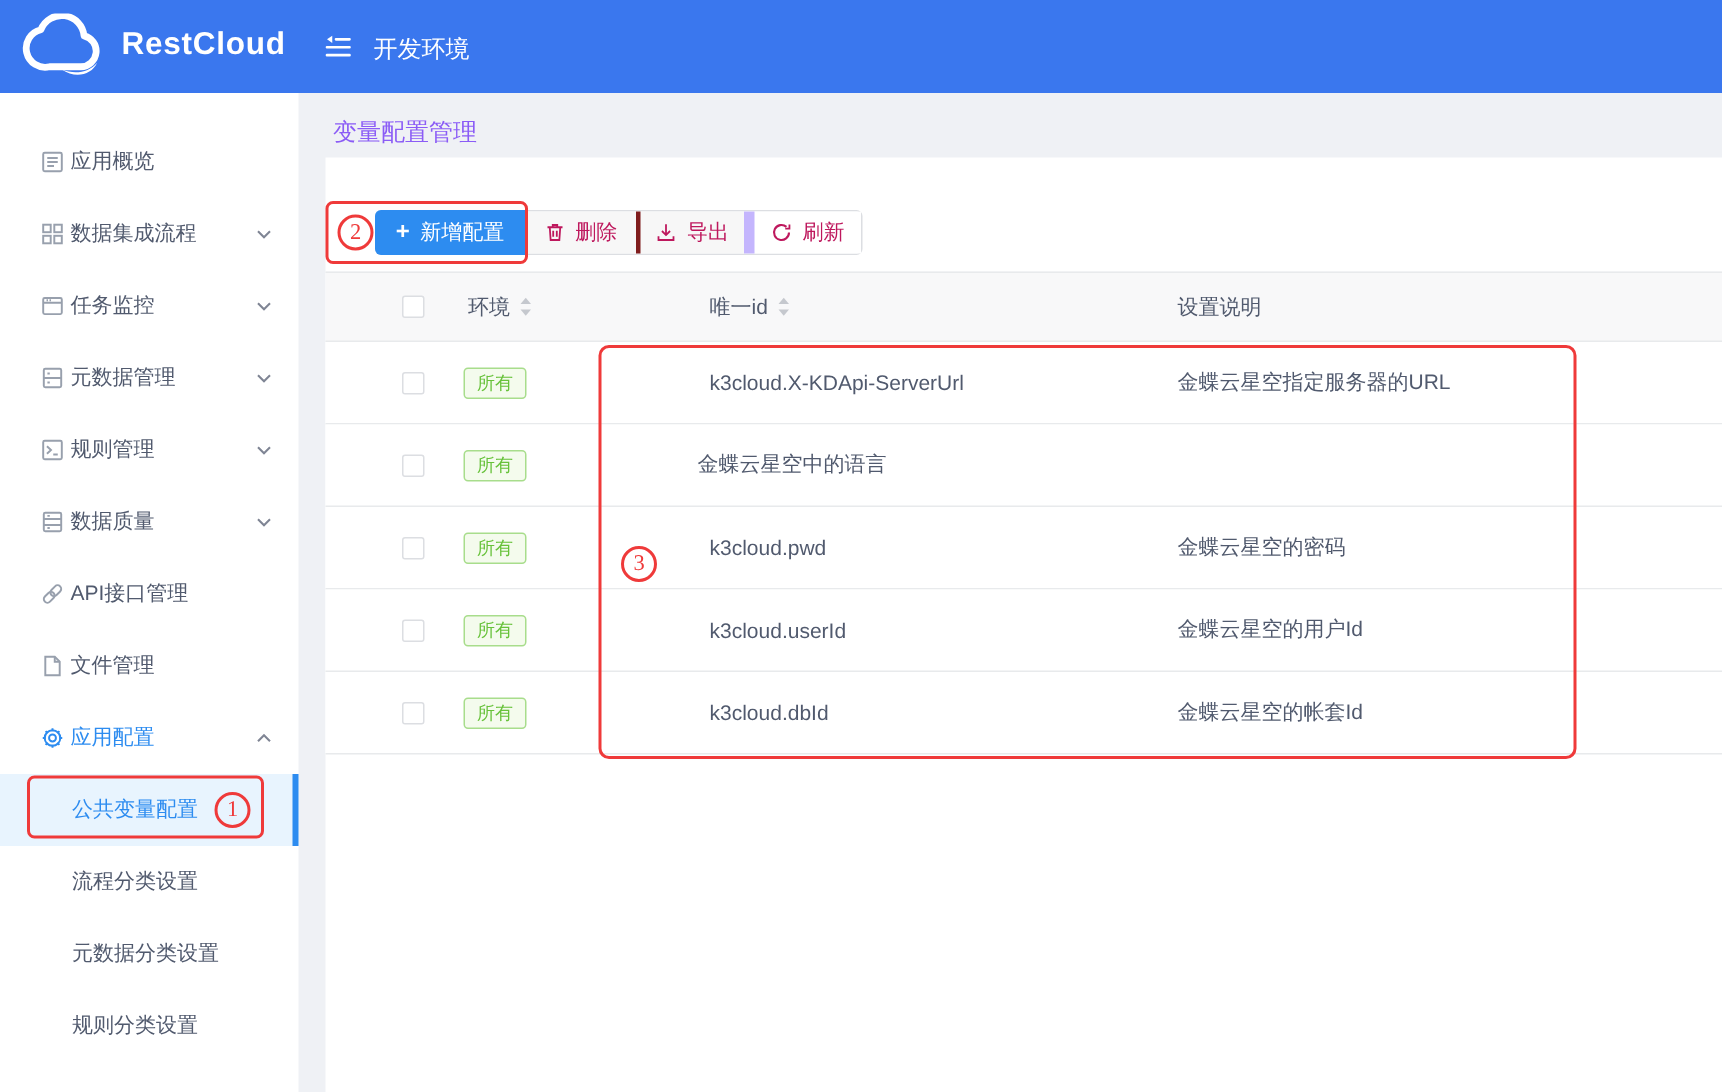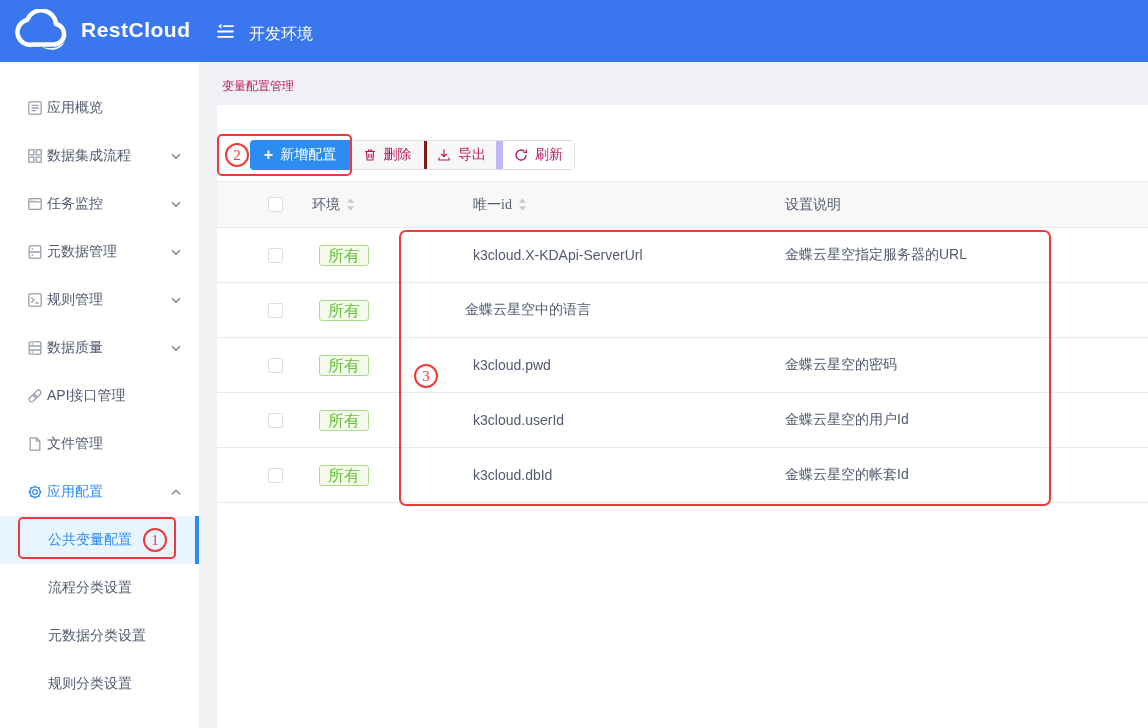--- a/index.html
+++ b/index.html
@@ -21,21 +21,21 @@
   .nav-label{position:absolute;left:47px;top:50%;transform:translateY(-50%);font-size:14px;color:#515a6e;white-space:nowrap}
   .nav-chevron{position:absolute;left:171px;top:21px;width:10px;height:7px;color:#808695;display:flex}
   .nav-item.active .nav-icon,.nav-item.active .nav-label{color:#2d8cf0}
   .sub-item{height:48px;position:relative;cursor:pointer}
   .sub-label{position:absolute;left:48px;top:50%;transform:translateY(-50%);font-size:14px;color:#515a6e;white-space:nowrap}
   .sub-item.active{background:#e8f4fe}
   .sub-item.active .sub-label{color:#2d8cf0}
   .active-bar{position:absolute;right:0;top:0;width:4px;height:100%;background:#2d8cf0}
 
   
-  .breadcrumb{position:absolute;left:222px;top:78px;font-size:12px;color:#be185d;cursor:pointer}
+  .breadcrumb{position:absolute;left:222px;top:78px;font-size:16px;color:#8b5cf6;cursor:pointer}
 
   
   .card{position:absolute;left:217px;top:105px;width:931px;height:623px;background:#fff}
 
   
   .toolbar{position:absolute;left:33px;top:35px;height:30px;display:flex;border:1px solid #dcdee2;border-radius:4px;background:#fff}
   .tbtn{display:flex;align-items:center;justify-content:center;gap:7px;font-size:14px;height:28px;cursor:pointer;white-space:nowrap}
   .btn-add{width:100px;height:30px;margin:-1px 0 -1px -1px;background:#2d8cf0;color:#fff;border-radius:4px 0 0 4px}
   .btn-add .plus{font-size:16px;line-height:14px;font-weight:bold}
   .btn-disabled{background:#f7f7f7;color:#be185d;cursor:not-allowed}
@@ -48,21 +48,21 @@
   .table{position:absolute;left:0;top:76px;width:931px}
   .thead{display:flex;align-items:center;height:47px;background:#f8f8f9;border-top:1px solid #e8eaec;border-bottom:1px solid #e8eaec;font-size:14px;color:#515a6e}
   .trow{display:flex;align-items:center;height:55px;border-bottom:1px solid #e8eaec;font-size:14px;color:#515a6e;background:#fff}
   .c1{width:85px;display:flex;align-items:center}
   .c2{width:155px;display:flex;align-items:center}
   .c3{width:320px;padding-left:16px;white-space:nowrap}
   .c4{flex:1;padding-left:8px;white-space:nowrap}
   .checkbox{width:15px;height:15px;border:1px solid #dcdee2;border-radius:2px;background:#fff;margin-left:51px;cursor:pointer}
   .th-label{margin-left:10px}
   .sort{margin-left:6px;display:flex}
-  .tag{margin-left:17px;padding:2px 8px;border:1px solid #a8dd8c;background:#f4fbed;color:#67c23a;font-size:16px;border-radius:3px;line-height:15px}
+  .tag{margin-left:7px;padding:2px 8px;border:1px solid #a8dd8c;background:#f4fbed;color:#67c23a;font-size:12px;border-radius:3px;line-height:15px}
 
   
   .red-box{position:absolute;border:2px solid #ef3a3a;border-radius:5px;pointer-events:none;z-index:8}
   .circle-num{position:absolute;width:24px;height:24px;border:2px solid #ef3a3a;border-radius:50%;color:#ef3a3a;font-size:15px;font-family:"Liberation Serif","DejaVu Serif",serif;display:flex;align-items:center;justify-content:center;pointer-events:none;z-index:9;background:transparent}
   .box1{left:18px;top:455px;width:158px;height:42px}
   .num1{left:143px;top:466px}
   .box2{left:0;top:29px;width:135px;height:42px}
   .num2{left:8px;top:38px}
   .box3{left:182px;top:125px;width:652px;height:276px;border-radius:7px}
   .num3{left:197px;top:259px}
@@ -270,21 +270,21 @@
         </div>
       <div class="c2">
         <span class="th-label">环境</span>
         <span class="sort">
           <svg width="9" height="13" viewBox="0 0 9 13">
               <path d="M4.5 0.5 L8 4.7 H1 Z" fill="#c5c8ce"></path>
               <path d="M4.5 12.5 L1 8.3 H8 Z" fill="#c5c8ce"></path>
             </svg>
         </span>
       </div>
-      <div class="c3" style="display:flex;align-items:center;font-family:Liberation Serif, serif;">
+      <div class="c3" style="display:flex;align-items:center;">
         <span>唯一id</span>
         <span class="sort">
           <svg width="9" height="13" viewBox="0 0 9 13">
               <path d="M4.5 0.5 L8 4.7 H1 Z" fill="#c5c8ce"></path>
               <path d="M4.5 12.5 L1 8.3 H8 Z" fill="#c5c8ce"></path>
             </svg>
         </span>
       </div>
       <div class="c4"><span>设置说明</span></div>
     </div>

